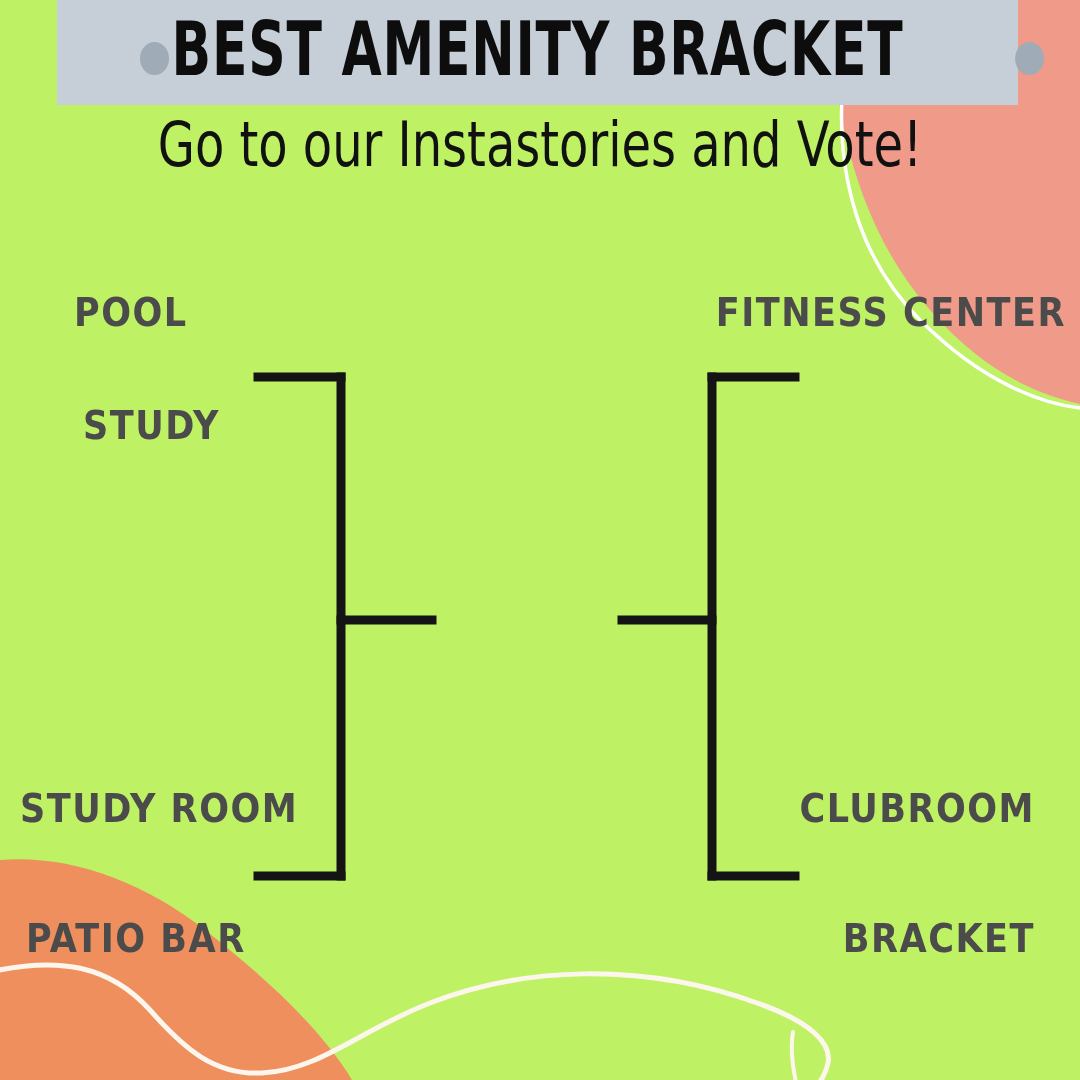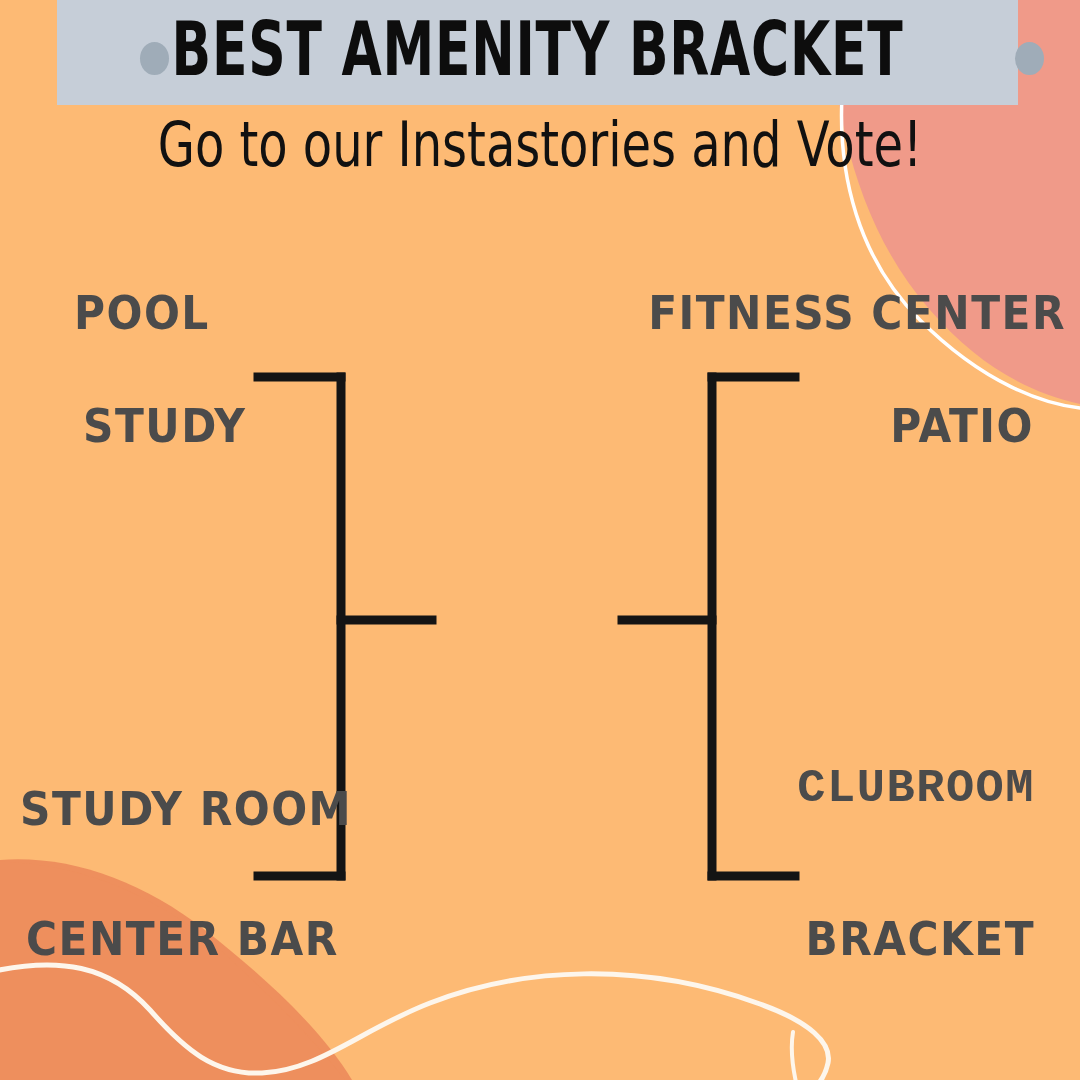--- a/index.html
+++ b/index.html
@@ -5,21 +5,21 @@
   html, body {
     margin: 0;
     padding: 0;
     background: #ffffff;
   }
   #poster {
     position: relative;
     width: 1080px;
     height: 1080px;
     overflow: hidden;
-    background: #fdba74;
+    background: #bef264;
     font-family: "Liberation Sans", sans-serif;
   }
 
   
   .deco-layer {
     position: absolute;
     inset: 0;
     width: 1080px;
     height: 1080px;
     pointer-events: none;
@@ -78,37 +78,37 @@
     transform-origin: center top;
     white-space: nowrap;
     z-index: 6;
   }
 
   
   .amenity {
     position: absolute;
     font-family: "DejaVu Sans Condensed", "Liberation Sans Narrow", "Liberation Sans", sans-serif;
     font-weight: 700;
-    font-size: 47px;
+    font-size: 39px;
     line-height: 46px;
     letter-spacing: 1.5px;
     color: #4b4b4b;
     white-space: nowrap;
     z-index: 4;
   }
   .amenity.right-col { text-align: right; }
 
   #label-pool         { left: 74px;  top: 290px; }
   #label-grills       { left: 83px;  top: 403px; }
   #label-study-room   { left: 20px;  top: 786px; }
   #label-coffee-bar   { left: 26px;  top: 916px; }
 
   #label-fitness-center { right: 14px; top: 290px; }
   #label-patio          { right: 46px; top: 403px; }
-  #label-clubroom       { right: 45px; top: 766px; font-family: Liberation Mono, monospace; }
+  #label-clubroom       { right: 45px; top: 786px; }
   #label-gameroom       { right: 45px; top: 916px; }
 
   
   #bracket-svg {
     position: absolute;
     inset: 0;
     z-index: 3;
   }
 </style>
 </head>
@@ -155,23 +155,22 @@
       <path d="M 622 620 L 712 620"></path>
     </g>
   </svg>
 
   <div class="amenity" id="label-pool">POOL</div>
 
   <div class="amenity" id="label-grills">STUDY</div>
 
   <div class="amenity" id="label-study-room">STUDY ROOM</div>
 
-  <div class="amenity" id="label-coffee-bar">CENTER BAR</div>
+  <div class="amenity" id="label-coffee-bar">PATIO BAR</div>
 
   <div class="amenity right-col" id="label-fitness-center">FITNESS CENTER</div>
 
-  <div class="amenity right-col" id="label-patio">PATIO</div>
 
   <div class="amenity right-col" id="label-clubroom">CLUBROOM</div>
 
   <div class="amenity right-col" id="label-gameroom">BRACKET</div>
 
 </div>
 
 </body></html>

